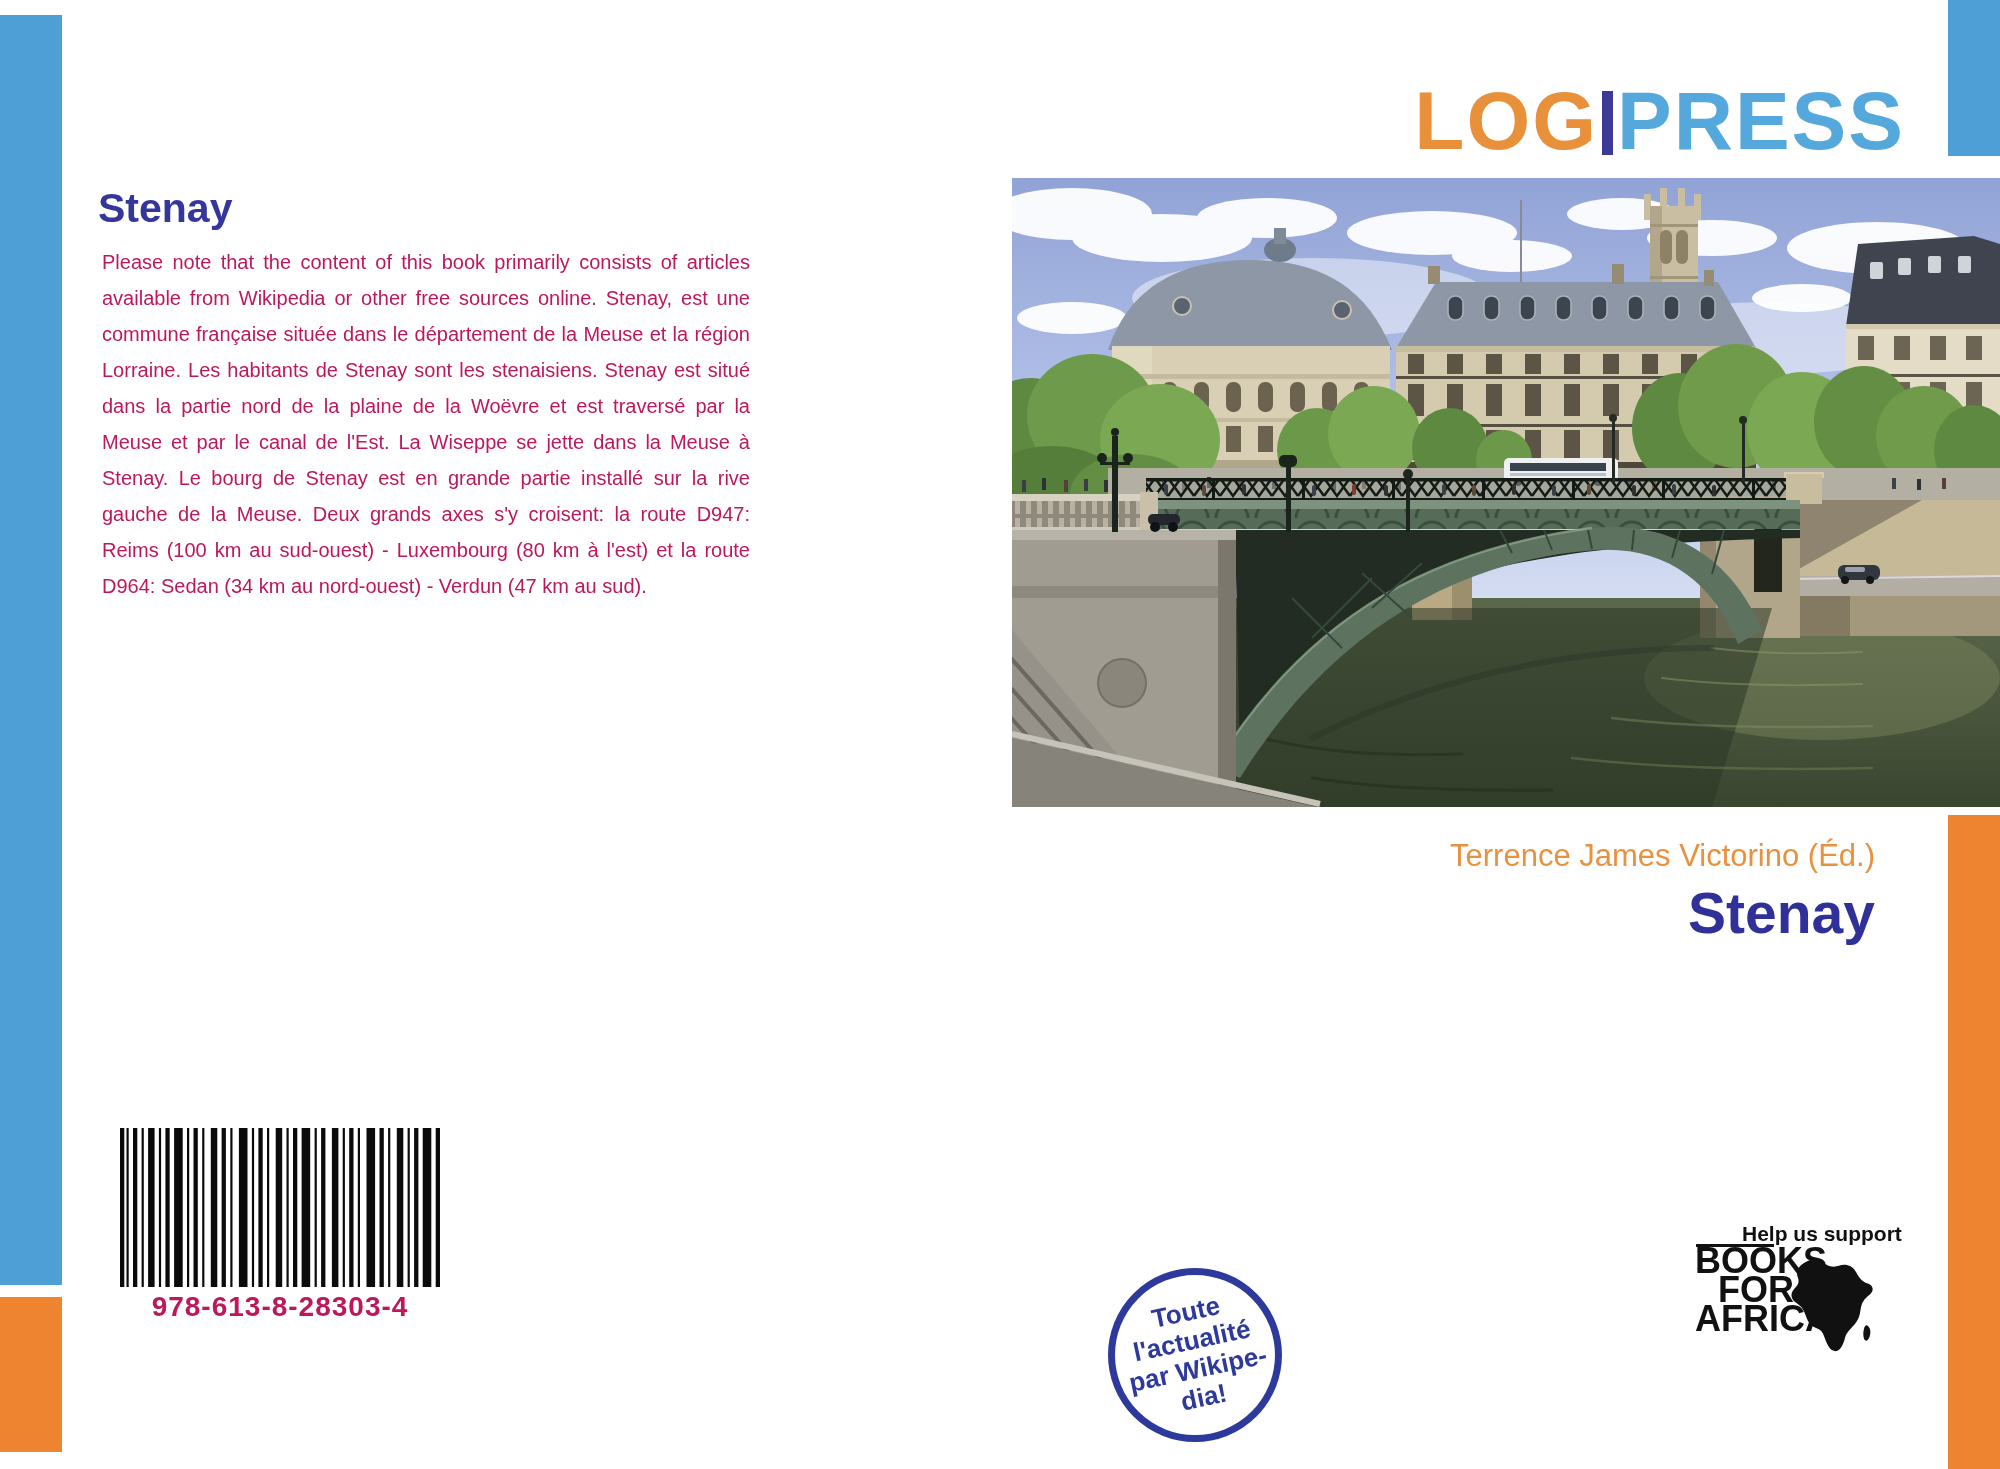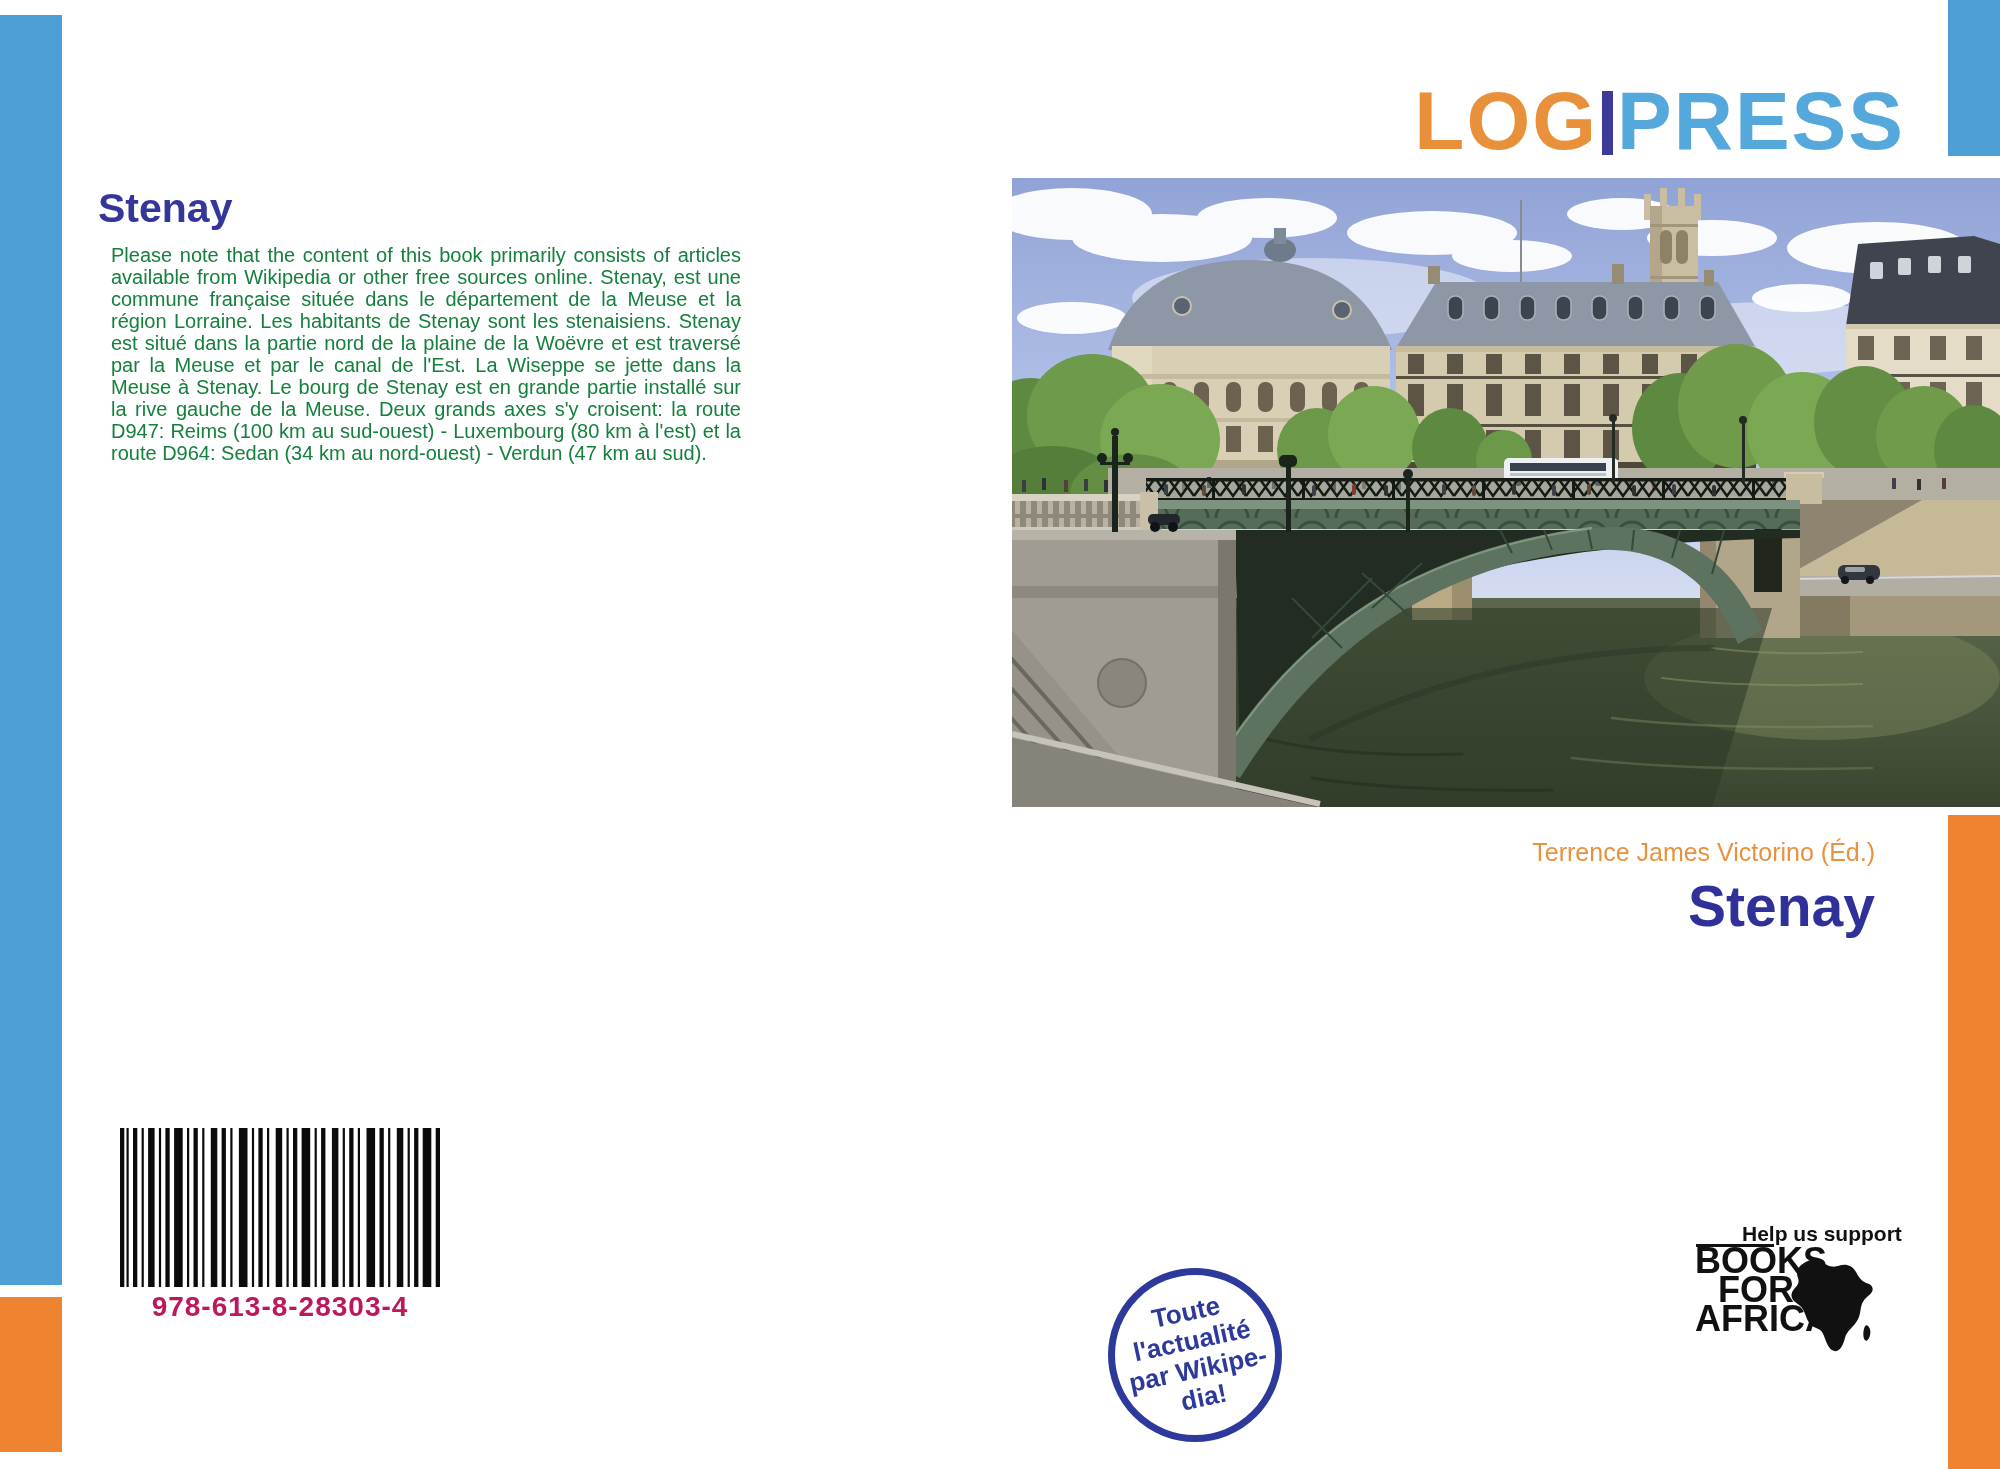--- a/index.html
+++ b/index.html
@@ -13,27 +13,27 @@
 
   .logo{position:absolute;top:80px;right:95px;font-size:82px;font-weight:bold;
         letter-spacing:2px;line-height:1;white-space:nowrap;}
   .logo-log{color:#E8903A;}
   .logo-press{color:#55A8DC;}
   .logo-sep{display:inline-block;width:11px;height:64px;background:#3B3A98;margin:0 4px;
             vertical-align:-6px;}
 
   .left-col{position:absolute;left:98px;top:186px;width:656px;}
   .blurb-heading{margin:0 0 13px 0;font-size:41px;font-weight:bold;color:#35369B;line-height:1.1;}
-  .blurb{margin:13px;font-size:20px;line-height:22px;color:#15803d;text-align:justify;}
+  .blurb{margin:4px;font-size:20px;line-height:36px;color:#be185d;text-align:justify;}
 
   .photo{position:absolute;left:1012px;top:178px;width:988px;height:629px;overflow:hidden;}
   .photo svg{display:block;}
 
   .title-block{position:absolute;top:838px;right:125px;width:900px;text-align:right;}
-  .editor{font-size:25px;color:#E8913F;margin-bottom:8px;}
+  .editor{font-size:31px;color:#E8913F;margin-bottom:8px;}
   .book-title{font-size:57px;font-weight:bold;color:#2F3199;line-height:1.1;margin-bottom:10px;}
   .book-subtitle{font-size:31.5px;color:#1d1d1b;line-height:1.22;width:780px;margin-left:auto;}
 
   .barcode-block{position:absolute;left:120px;top:1128px;width:320px;text-align:center;}
   .isbn{font-size:28px;font-weight:bold;color:#be185d;letter-spacing:1px;}
 
   .stamp{position:absolute;left:1108px;top:1268px;width:174px;height:174px;border-radius:50%;
          border:7px solid #2D3A9C;box-sizing:border-box;background:#fff;
          display:flex;align-items:center;justify-content:center;}
   .stamp-inner{transform:rotate(-12deg);text-align:center;font-size:26px;font-weight:bold;

